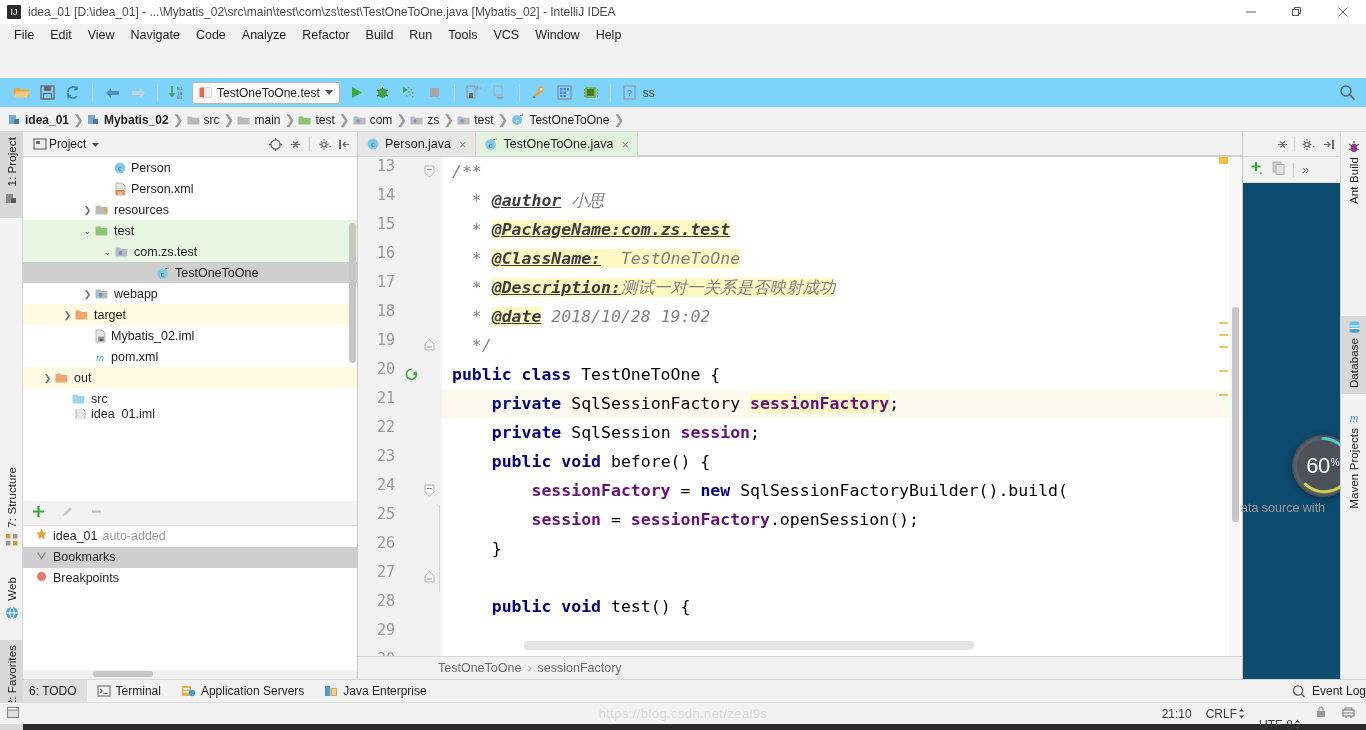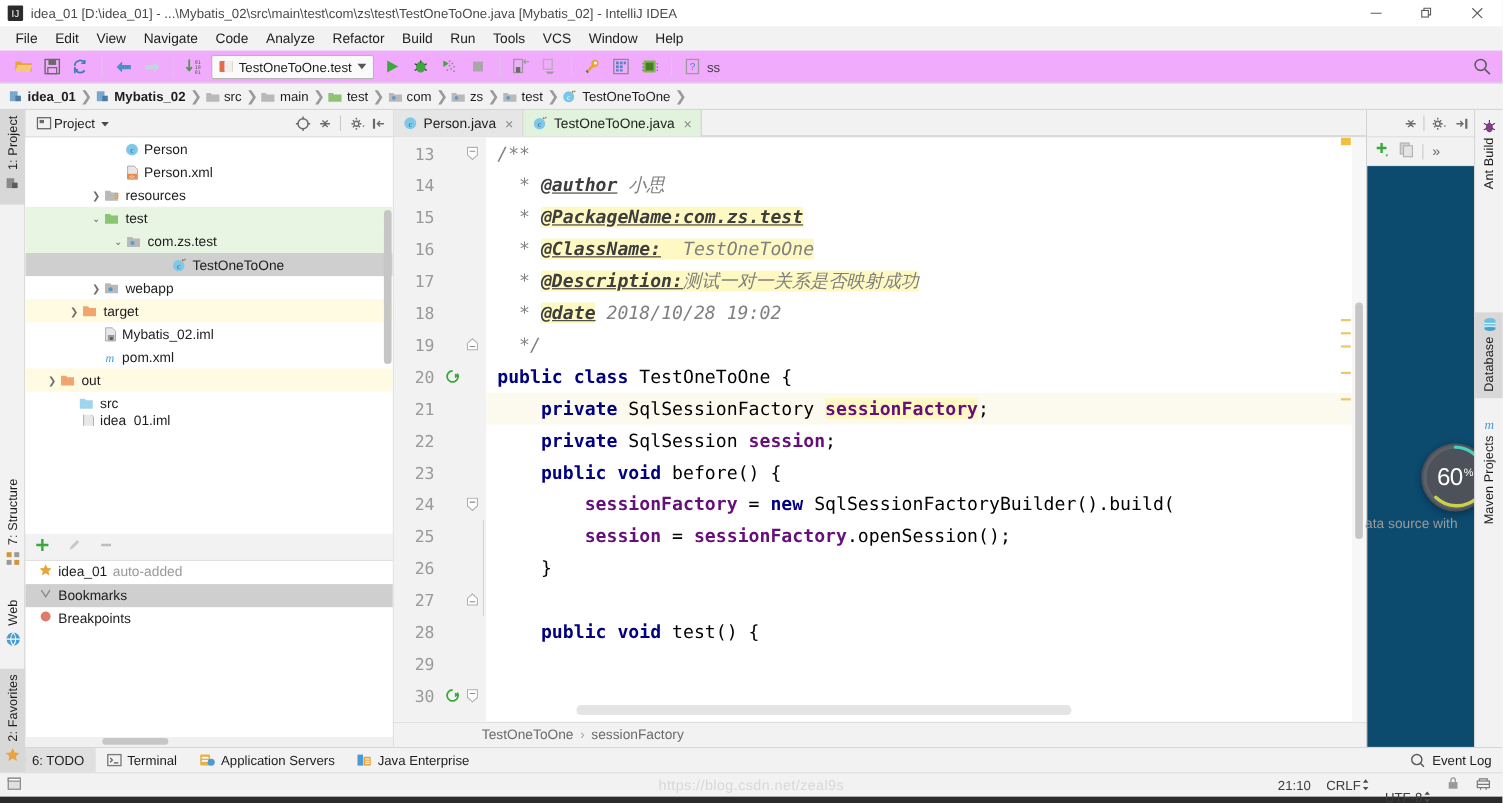--- a/index.html
+++ b/index.html
@@ -22,22 +22,22 @@
   .win-btns { margin-left:auto; display:flex; height:24px; }
   .win-btn { width:46px; height:24px; display:flex; align-items:center; justify-content:center;
              color:#5a5a5a; font-size:12px; }
   .win-btn svg { display:block; }
 
   
   .menubar { height:22px; background:#f2f2f2; display:flex; align-items:center; padding-left:6px; flex:0 0 22px; }
   .menu-item { padding:1px 8px; font-size:12.5px; color:#1d1d1d; white-space:nowrap; }
 
   
-  .toolbar { height:30px; background:#f0abfc; display:flex; align-items:center; padding-left:8px; flex:0 0 30px;
-             border-bottom:1px solid #e2e2e2; position:relative; }
+  .toolbar { height:30px; background:#7dd3fc; display:flex; align-items:center; padding-left:8px; flex:0 0 30px;
+             border-bottom:1px solid #e2e2e2; position:relative;margin-top:32px; }
   .tb-ico { width:26px; height:24px; display:flex; align-items:center; justify-content:center; }
   .tb-sep { width:1px; height:18px; background:#cfcfcf; margin:0 6px; }
   .runcfg { height:22px; min-width:140px; border:1px solid #b6b6b6; background:#fafafa; border-radius:2px;
             display:flex; align-items:center; padding:0 6px; margin:0 4px 0 2px; gap:5px; }
   .runcfg .lbl { font-size:12px; color:#1d1d1d; white-space:nowrap; }
   .chev { width:0;height:0;border-left:4px solid transparent;border-right:4px solid transparent;
           border-top:5px solid #555; margin-left:auto; }
   .tb-search { position:absolute; right:10px; top:6px; }
 
   
@@ -89,21 +89,21 @@
   .tabs { height:25px; background:#f2f2f2; display:flex; align-items:stretch; flex:0 0 25px;
           border-bottom:1px solid #d2d2d2; }
   .tab { display:flex; align-items:center; gap:5px; padding:0 8px; font-size:12.5px;
          border-right:1px solid #d2d2d2; background:#e6e6e6; }
   .tab.active { background:#e2f3dd; }
   .tab .x { color:#8a8a8a; font-size:13px; margin-left:3px; }
   .tabs .filler { flex:1 1 auto; border-bottom:1px solid #d2d2d2; }
 
   .editor { flex:1 1 auto; display:flex; position:relative; min-height:0; overflow:hidden; background:#fff; }
   .gutter { width:84px; flex:0 0 84px; background:#f2f2f2; position:relative; }
-  .gline { height:29px; display:flex; align-items:center; position:relative; }
+  .gline { height:29px; display:flex; position:relative; }
   .gnum { width:43px; text-align:right; padding-right:6px; color:#9a9a9a;
           font-family:"DejaVu Sans Mono", monospace; font-size:15px; }
   .gmark { width:20px; display:flex; align-items:center; justify-content:center; }
   .gfold { width:16px; display:flex; align-items:center; justify-content:center; }
   .code { flex:1 1 auto; position:relative; overflow:hidden; background:#fff; }
   .cline { height:29px; line-height:29px; font-family:"DejaVu Sans Mono", monospace;
            font-size:16.5px; white-space:pre; padding-left:10px; }
   .cline.cur { background:#fcfaef; }
   .kw { color:#000080; font-weight:bold; }
   .fld { color:#660e7a; font-weight:bold; }
@@ -142,21 +142,21 @@
              box-shadow:0 2px 7px rgba(0,0,0,.35); }
   .badge60 .num { font-size:22px; font-family:"Liberation Sans", sans-serif; letter-spacing:-0.5px; }
   .badge60 .pct { font-size:10px; align-self:flex-start; margin-top:22px; margin-left:1px; }
   .badge60 svg { position:absolute; left:0; top:0; }
 
   
   .toolstrip { height:23px; background:#f2f2f2; display:flex; align-items:stretch; flex:0 0 23px;
                border-top:1px solid #d6d6d6; }
   .ts-btn { display:flex; align-items:center; gap:5px; padding:0 10px; font-size:12px; }
   .ts-btn.active { background:#e0e0e0; }
-  .ts-right { margin-left:auto; display:flex; align-items:center; gap:6px; padding-right:10px; font-size:12px; }
+  .ts-right { margin-left:auto; display:flex; align-items:center; gap:6px; font-size:12px; }
 
   .statusbar { height:22px; background:#f2f2f2; display:flex; align-items:center; flex:0 0 22px;
                border-top:1px solid #dcdcdc; padding-left:6px; position:relative; }
   .sb-right { margin-left:auto; display:flex; align-items:center; gap:14px; padding-right:10px;
               font-size:12px; color:#3c3c3c; }
   .wm { position:absolute; left:50%; transform:translateX(-50%); color:#d8d8d8; font-size:13px;
         letter-spacing:0.4px; pointer-events:none; }
   .bottombar { height:6px; background:#2b2b2b; flex:0 0 6px; }
 </style>
 </head>

